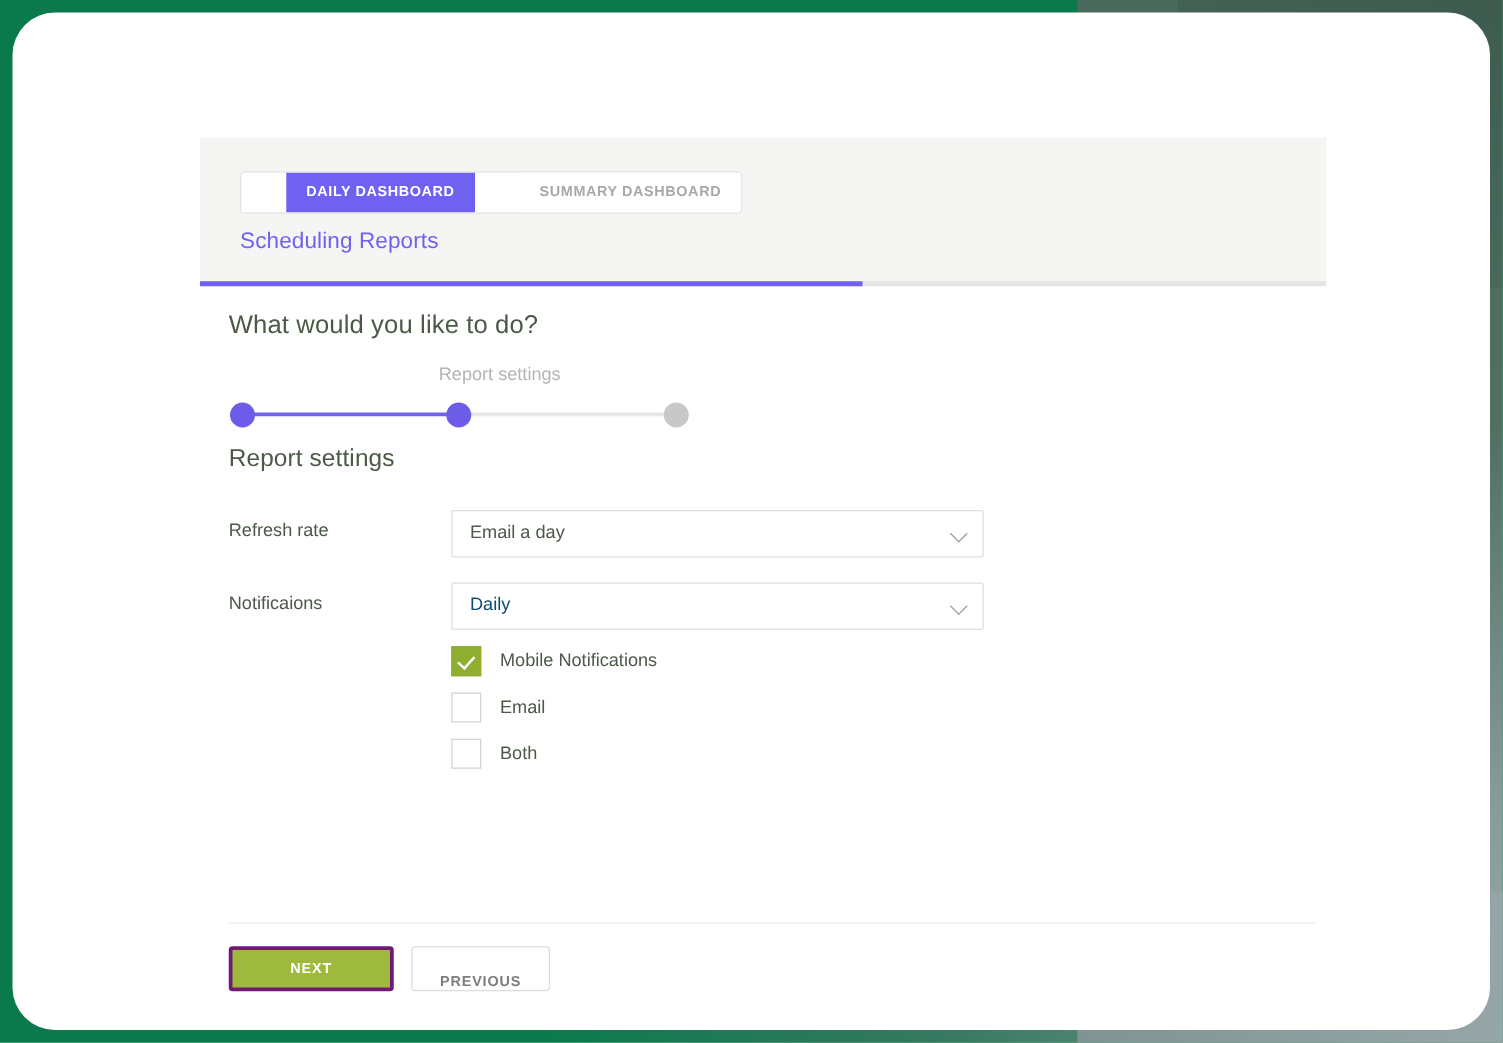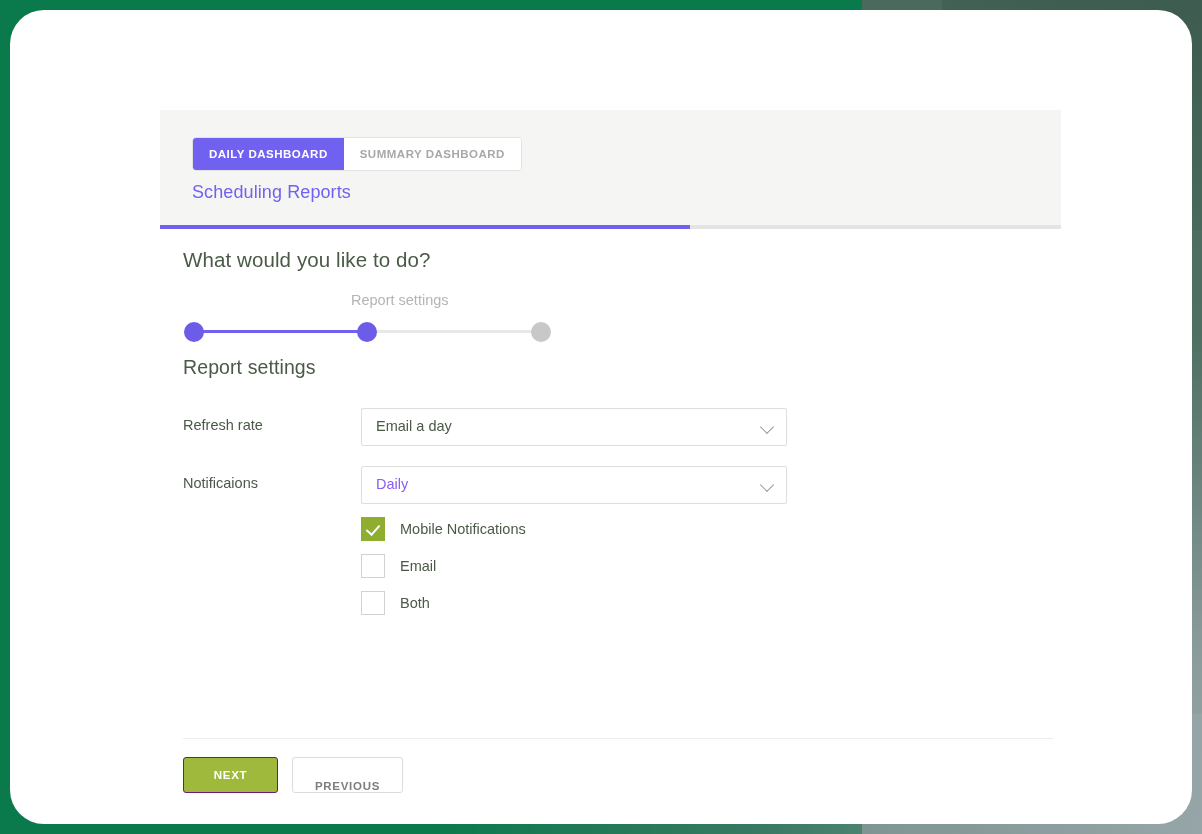--- a/index.html
+++ b/index.html
@@ -96,20 +96,21 @@
     justify-content: center;
     height: 32px;
     padding: 0 16px;
     font-size: 11.5px;
     font-weight: bold;
     letter-spacing: 0.5px;
     color: #a8a8a8;
     background: #ffffff;
     cursor: pointer;
     white-space: nowrap;
+    margin-left: 36px;
   }
   .tab-item.active {
     background: #7161f0;
     color: #ffffff;
   }
 
   #wizard-title {
     position: absolute;
     left: 32px;
     top: 72px;
@@ -238,21 +239,21 @@
     cursor: pointer;
   }
   .select-value {
     position: absolute;
     left: 14px;
     top: 9px;
     font-size: 14.5px;
     color: #4a5a46;
   }
   .select-value.placeholder {
-    color: #8b5cf6;
+    color: #0c4a6e;
   }
   .chevron {
     position: absolute;
     right: 14px;
     top: 13px;
     width: 9px;
     height: 9px;
     border-right: 1.6px solid #9a9a9a;
     border-bottom: 1.6px solid #9a9a9a;
     transform: rotate(45deg);
@@ -326,24 +327,24 @@
     align-items: center;
     justify-content: center;
     font-size: 11.5px;
     font-weight: bold;
     letter-spacing: 0.7px;
     border-radius: 3px;
     cursor: pointer;
     box-sizing: border-box;
   }
   #btn-next {
-    width: 95px;
+    width: 132px;
     background: #9fb93c;
     color: #ffffff;
-    border: 1px solid #701a75;
+    border: 3px solid #701a75;
   }
   #btn-previous {
     width: 111px;
     background: #ffffff;
     color: #7d7d7d;
     border: 1px solid #dcdcdc;
     align-items: flex-end;
   }
 </style>
 </head>

